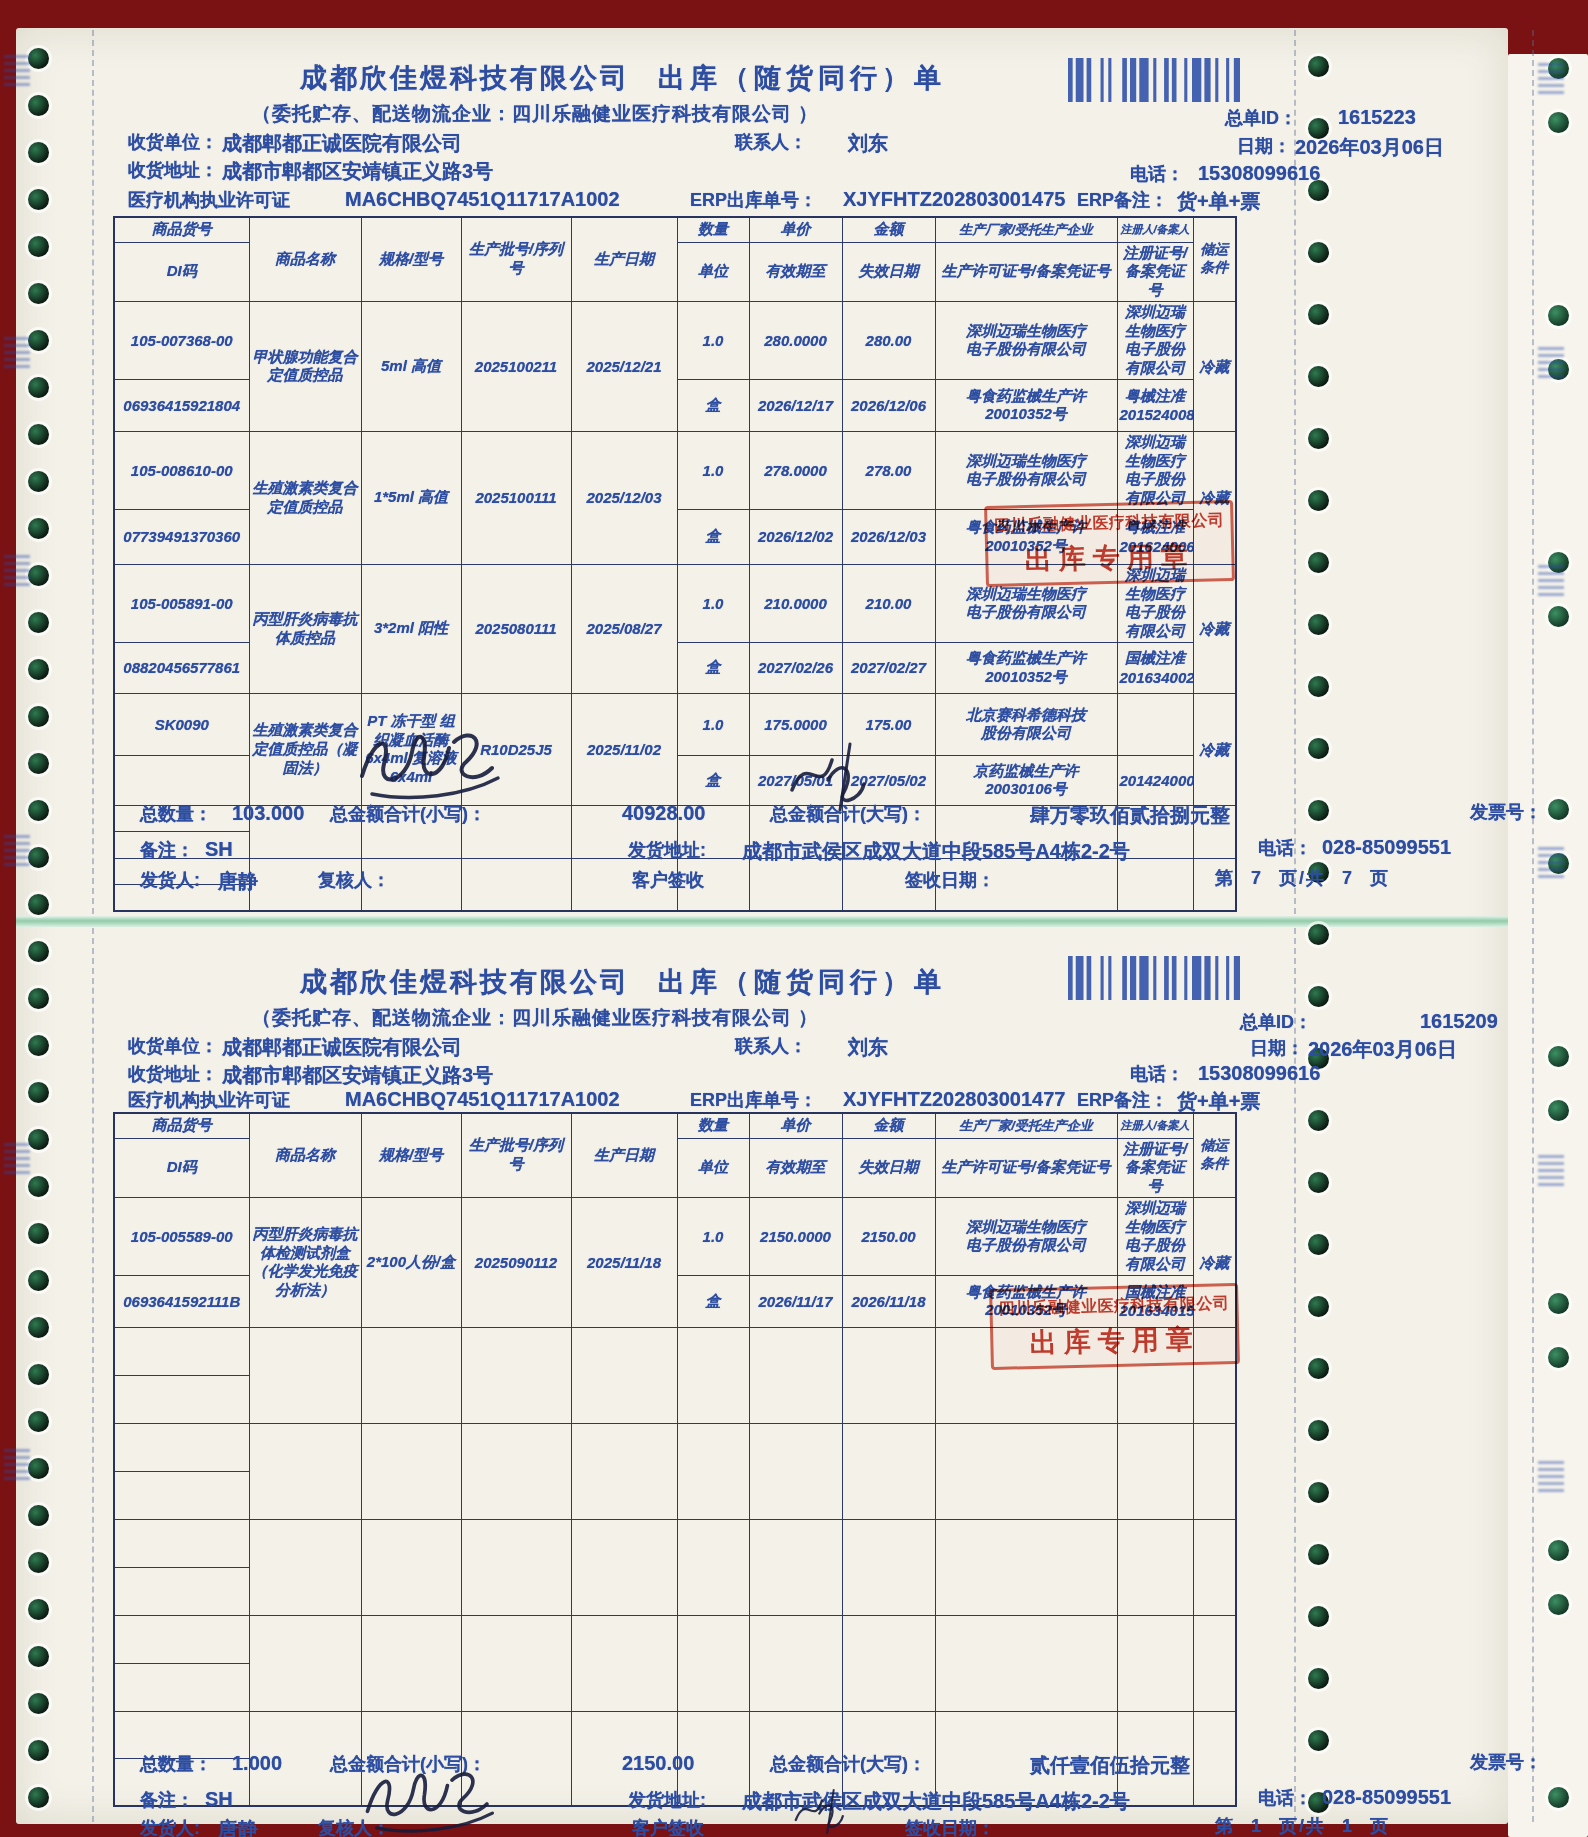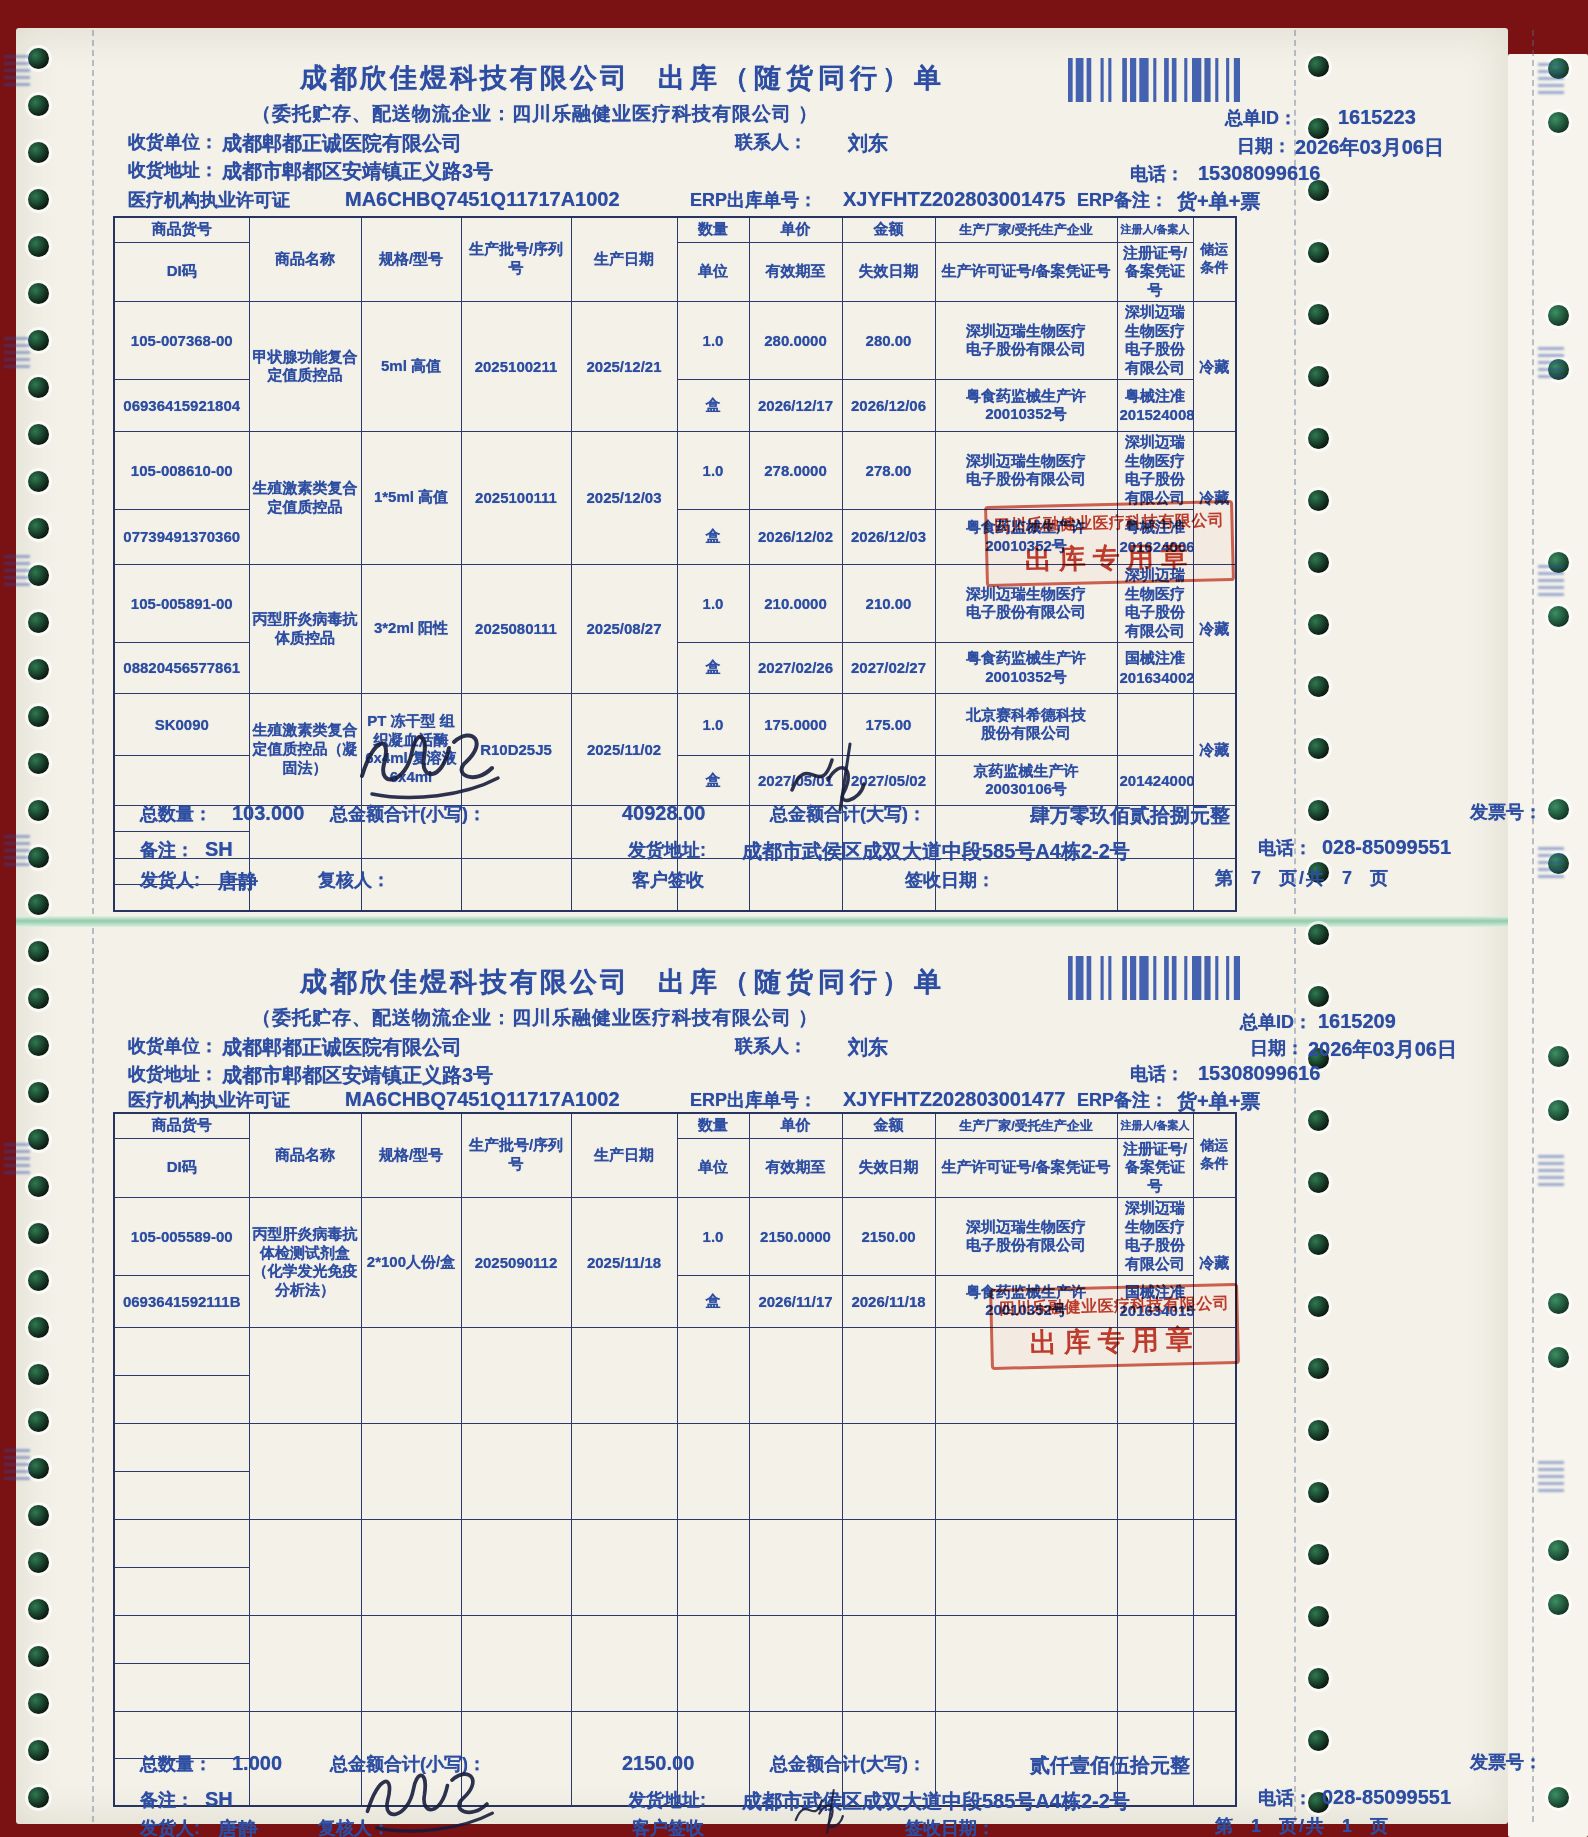--- a/index.html
+++ b/index.html
@@ -20,21 +20,21 @@
   .hole.green{background:radial-gradient(circle at 35% 35%, #3c9063, #123524 75%);}
   .smudge{position:absolute;width:26px;height:34px;filter:blur(1.2px);opacity:.8;
           background:repeating-linear-gradient(0deg, rgba(44,76,168,.55) 0 3px, transparent 3px 7px);}
   .ink{color:#2c4da1;text-shadow:0 0 .7px rgba(43,74,160,.75);}
   .abs{position:absolute;white-space:nowrap;}
   .lbl{font-size:18px;font-weight:bold;}
   .val{font-size:20px;font-weight:bold;}
   .title{font-size:27px;font-weight:bold;letter-spacing:3px;}
   .subtitle{font-size:19px;font-weight:bold;letter-spacing:1px;}
   table.grid{position:absolute;border-collapse:collapse;table-layout:fixed;width:1122px;
-             background:transparent;}
+             background:transparent;font-style:italic;}
   table.grid td{border:1.6px solid #2c3a6b;text-align:center;vertical-align:middle;
                 padding:1px 2px;font-size:15px;font-weight:bold;overflow:hidden;}
   table.grid{border:2.5px solid #26345f;}
   .th1{font-size:16px;}
   .th-small{font-size:9.5px;line-height:1.25;}
   .c-name,.c-spec{font-size:15px;line-height:1.25;}
   .c-batch,.c-date{font-size:14.5px;}
   .c-mfr{font-size:15px;line-height:1.2;}
   .c-mfr .inner,.c-lic .inner{max-width:8.8em;margin:0 auto;line-height:1.25;}
   .c-lic{font-size:14px;}
@@ -453,21 +453,21 @@
           <rect x="165.85" y="0" width="6.2" height="44" fill="#2c4da8" opacity="0.88"></rect>
           <rect x="175.14999999999998" y="0" width="4.65" height="44" fill="#2c4da8" opacity="0.88"></rect>
         </svg></div>
     <div class="abs ink subtitle" style="left:252px;top:1005px">（委托贮存、配送物流企业：四川乐融健业医疗科技有限公司 ）</div>
 
     <span class="abs ink lbl" style="left:128px;top:1034px">收货单位：</span>
     <span class="abs ink val" style="left:222px;top:1034px">成都郫都正诚医院有限公司</span>
     <span class="abs ink lbl" style="left:735px;top:1034px">联系人：</span>
     <span class="abs ink val" style="left:848px;top:1034px">刘东</span>
     <span class="abs ink lbl" style="left:1240px;top:1010px">总单ID：</span>
-    <span class="abs ink val" style="left:1318px;top:1010px">1615209</span>
+    <span class="abs ink val" style="left:1420px;top:1010px">1615209</span>
     <span class="abs ink lbl" style="left:1250px;top:1036px">日期：</span>
     <span class="abs ink val" style="left:1308px;top:1036px">2026年03月06日</span>
 
     <span class="abs ink lbl" style="left:128px;top:1062px">收货地址：</span>
     <span class="abs ink val" style="left:222px;top:1062px">成都市郫都区安靖镇正义路3号</span>
     <span class="abs ink lbl" style="left:1130px;top:1062px">电话：</span>
     <span class="abs ink val" style="left:1198px;top:1062px">15308099616</span>
 
     <span class="abs ink lbl" style="left:128px;top:1088px">医疗机构执业许可证</span>
     <span class="abs ink val" style="left:345px;top:1088px">MA6CHBQ7451Q11717A1002</span>

